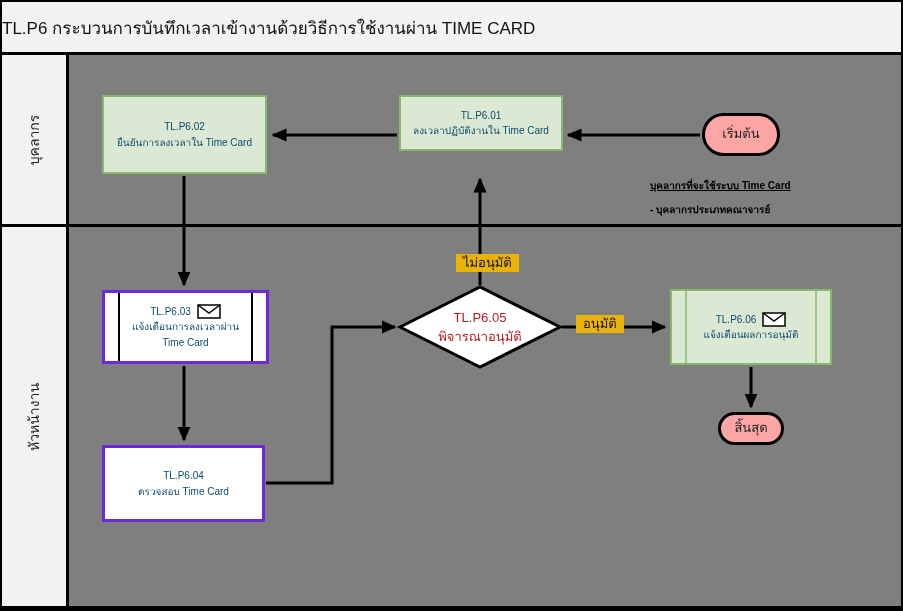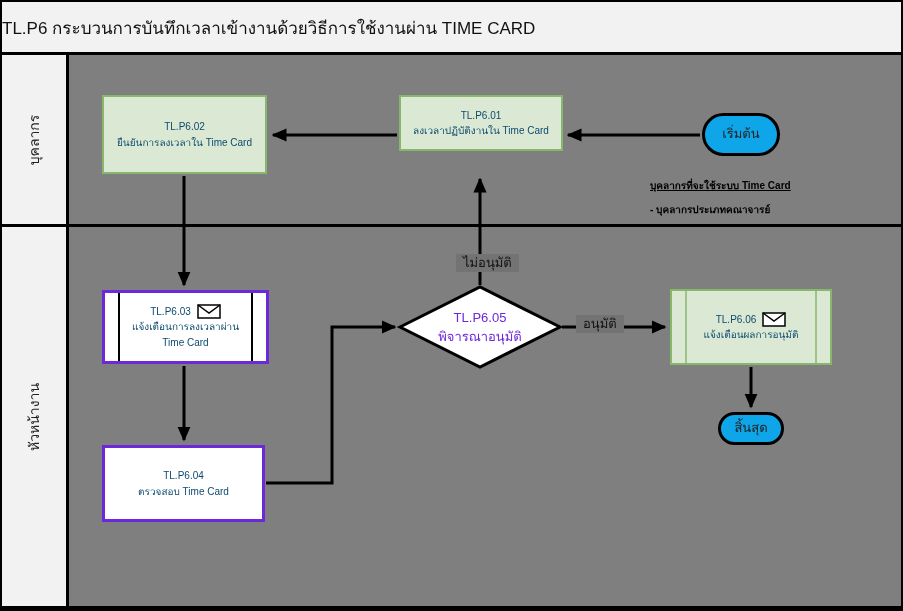--- a/index.html
+++ b/index.html
@@ -34,31 +34,31 @@
   }
   .overlay{position:absolute;left:0;top:0;width:903px;height:611px;z-index:2;pointer-events:none;}
   .node{position:absolute;z-index:3;display:flex;flex-direction:column;align-items:center;justify-content:center;text-align:center;font-size:10px;line-height:1.55;color:#0c4a6e;}
   .green-box{background:#dbe9d4;border:2px solid #86b76b;}
   .white-box{background:#ffffff;border:3px solid #6d28d9;}
   .subbar{position:absolute;top:0;bottom:0;width:2px;}
   .subbar.l{left:13px;}
   .subbar.r{right:13px;}
   .bar-black{background:#000;}
   .bar-green{background:#9cc487;}
-  .stadium{background:#0ea5e9;border:3px solid #000;border-radius:22px;font-size:13px;color:#222;}
+  .stadium{background:#fca5a5;border:3px solid #000;border-radius:22px;font-size:13px;color:#222;}
   .id-row{display:flex;align-items:center;justify-content:center;gap:6px;}
   .envelope{width:24px;height:15px;display:block;}
   .node-label{display:block;padding:0 8px;}
   .edge-label{
-    position:absolute;z-index:4;background:#737373;color:#111;
+    position:absolute;z-index:4;background:#eab308;color:#111;
     font-size:13px;line-height:1.1;padding:2px 7px;white-space:nowrap;
   }
   .diamond-text{position:absolute;left:398px;top:285px;width:160px;height:80px;z-index:3;
     display:flex;flex-direction:column;align-items:center;justify-content:center;
-    font-size:13px;line-height:1.5;color:#6d28d9;text-align:center;}
+    font-size:13px;line-height:1.5;color:#b91c1c;text-align:center;}
   .note{
     position:absolute;left:648px;top:172px;width:210px;z-index:3;
     font-size:10px;font-weight:bold;color:#000;line-height:24px;
   }
   .note .u{text-decoration:underline;}
 </style>
 </head>
 <body>
 
 <div class="frame">

